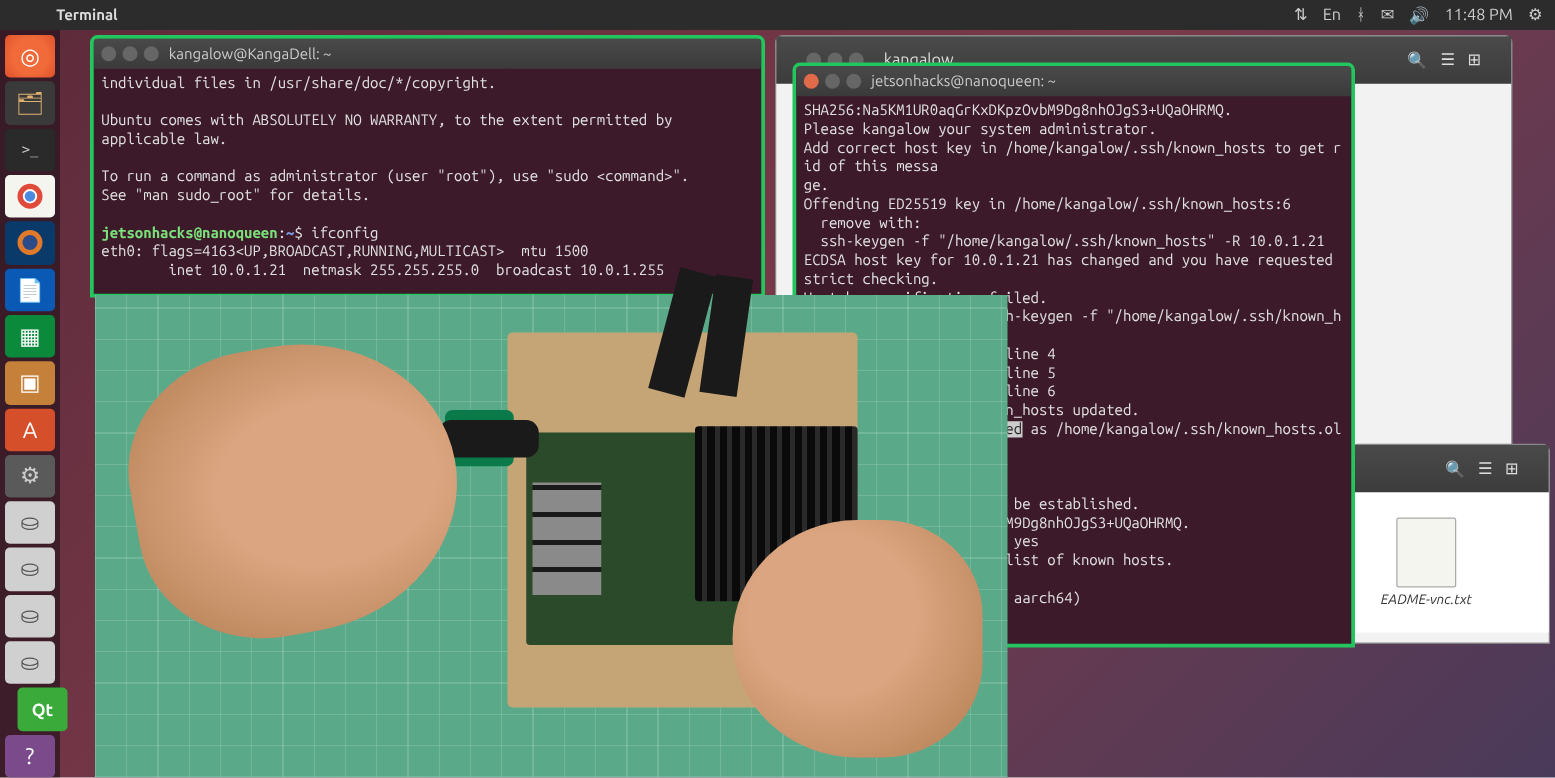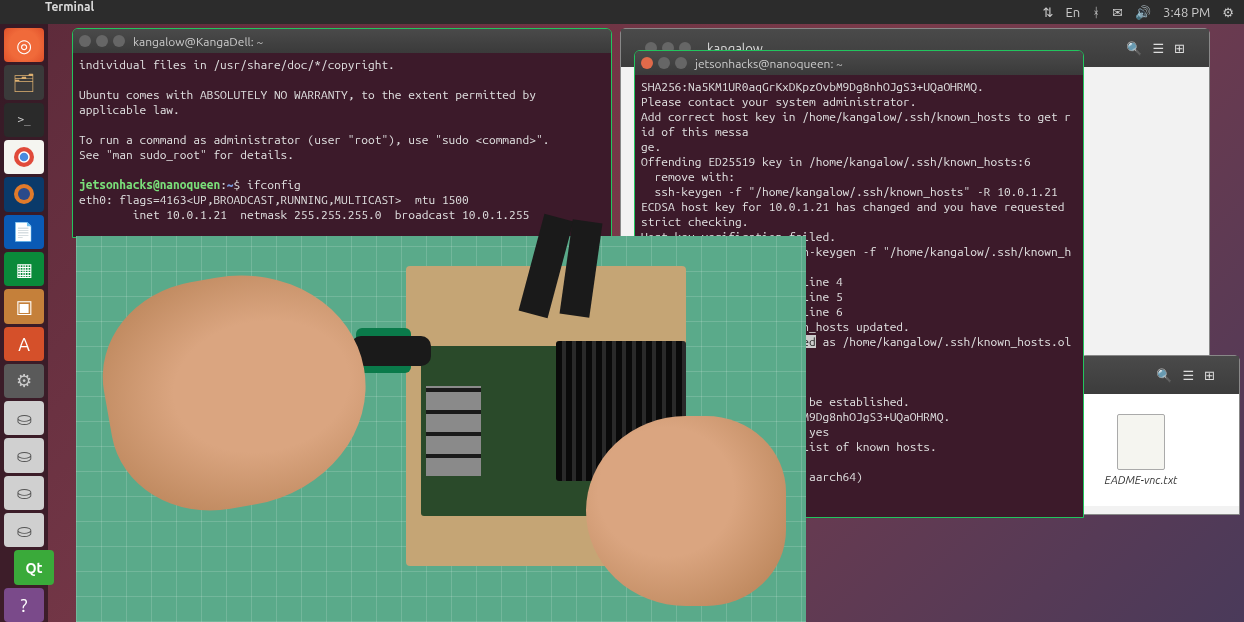--- a/index.html
+++ b/index.html
@@ -11,20 +11,21 @@
   overflow: hidden;
   position: relative;
 }
 .topbar {
   position: absolute;
   top: 0; left: 0; right: 0;
   height: 24px;
   background: #2c2c2c;
   color: #dcdcdc;
   display: flex;
+  align-items: center;
   font-size: 12px;
   z-index: 100;
 }
 .topbar-left { padding-left: 45px; font-weight: bold; }
 .topbar-right { margin-left: auto; display: flex; align-items: center; gap: 12px; padding-right: 10px; }
 .topbar-icon { font-size: 13px; opacity: 0.9; }
 .launcher {
   position: absolute;
   top: 24px; left: 0;
   width: 48px;
@@ -55,21 +56,21 @@
 .li-calc { background: #0a8a3a; color: white; }
 .li-draw { background: #c5803a; color: white; }
 .li-soft { background: #d5502a; color: white; }
 .li-gear { background: #5a5a5a; color: #ccc; }
 .li-disk { background: #d0d0d0; color: #555; }
 .li-qt { background: #3aaa3a; color: white; font-weight: bold; font-size:14px;margin-left:20px; }
 .li-help { background: #7a4a8a; color: white; }
 .window {
   position: absolute;
   background: #3c1a2a;
-  border: 1px solid #22c55e;
+  border: 3px solid #22c55e;
   border-radius: 6px 6px 0 0;
   overflow: hidden;
 }
 .win-titlebar {
   height: 24px;
   background: linear-gradient(#4a4a4a, #3a3a3a);
   display: flex;
   align-items: center;
   padding: 0 6px;
   font-size: 12px;
@@ -212,21 +213,21 @@
 <body>
 
 <div class="topbar">
   <div class="topbar-left">Terminal</div>
   <div class="topbar-right">
     <span class="topbar-icon">⇅</span>
     <span class="topbar-icon">En</span>
     <span class="topbar-icon">ᚼ</span>
     <span class="topbar-icon">✉</span>
     <span class="topbar-icon">🔊</span>
-    <span class="topbar-icon">3:48 PM</span>
+    <span class="topbar-icon">11:48 PM</span>
     <span class="topbar-icon">⚙</span>
   </div>
 </div>
 
 <div class="launcher">
   <div class="launcher-item li-dash">
       <span>◎</span>
     </div>
   <div class="launcher-item li-files">
       <span>🗂</span>
@@ -339,21 +340,21 @@
 <div class="window" style="left:634px; top:50px; width:450px; height:468px; z-index:45;">
   <div class="win-titlebar">
     <div class="win-controls">
       <div class="win-btn" style="background:#e06a4a"></div>
       <div class="win-btn"></div>
       <div class="win-btn"></div>
     </div>
     <span>jetsonhacks@nanoqueen: ~</span>
   </div>
   <div class="term-body"><span>SHA256:Na5KM1UR0aqGrKxDKpzOvbM9Dg8nhOJgS3+UQaOHRMQ.</span>
-<span>Please contact your system administrator.</span>
+<span>Please kangalow your system administrator.</span>
 <span>Add correct host key in /home/kangalow/.ssh/known_hosts to get rid of this messa</span>
 <span>ge.</span>
 <span>Offending ED25519 key in /home/kangalow/.ssh/known_hosts:6</span>
 <span>  remove with:</span>
 <span>  ssh-keygen -f "/home/kangalow/.ssh/known_hosts" -R 10.0.1.21</span>
 <span>ECDSA host key for 10.0.1.21 has changed and you have requested strict checking.</span>
 <span>Host key verification failed.</span>
 <span class="prompt-user">kangalow@KangaDell</span>:<span class="prompt-path">~</span>$ <span>ssh-keygen -f "/home/kangalow/.ssh/known_hosts" -R 10.0.1.21</span>
 <span># Host 10.0.1.21 found: line 4</span>
 <span># Host 10.0.1.21 found: line 5</span>

